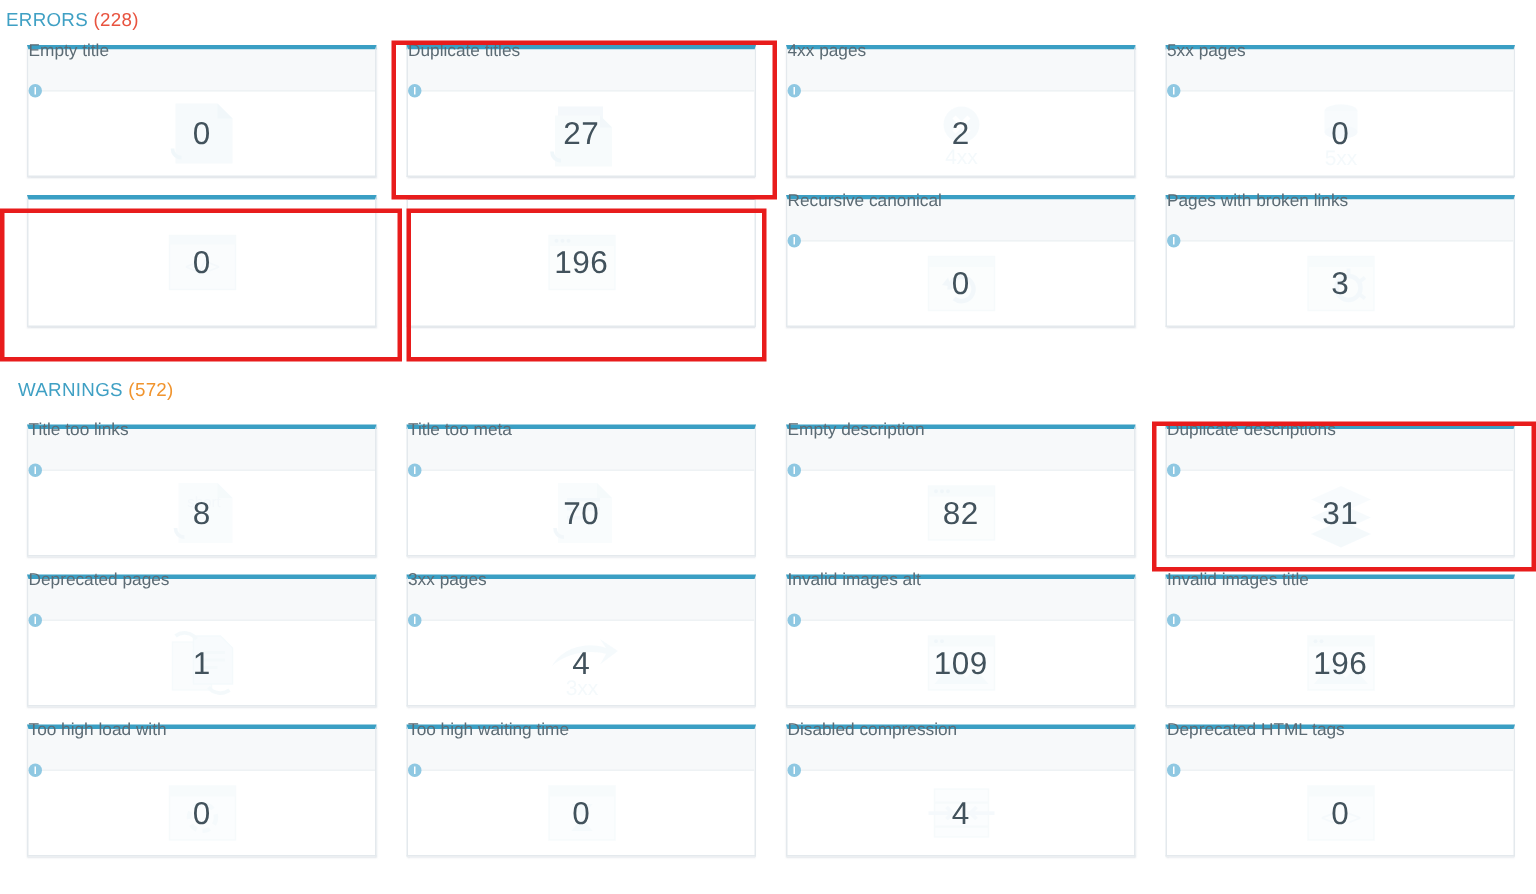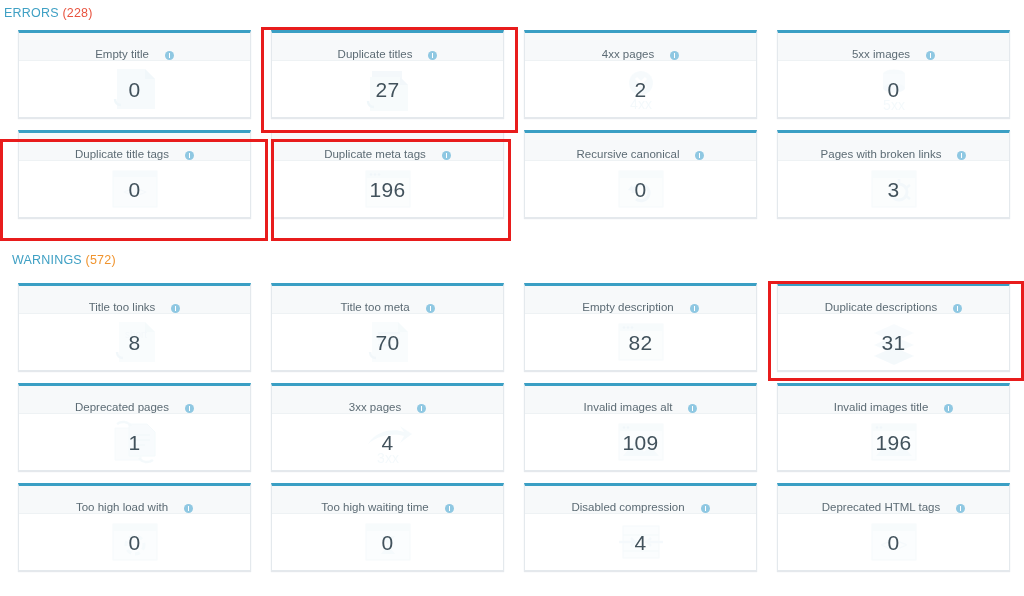--- a/index.html
+++ b/index.html
@@ -49,26 +49,27 @@
     border-top:3px solid #3a9fc4;
     box-shadow:0 1px 1px rgba(180,190,200,.35);
     display:flex;
     flex-direction:column;
   }
   .card-head{
     height:27px;
     background:#f7f9fa;
     border-bottom:1px solid #eef2f4;
     display:flex;
-    align-items:flex-end;
+    align-items:flex-start;
     justify-content:center;
     gap:16px;
     font-size:11.5px;
     color:#5c6b74;
     white-space:nowrap;
+    flex-direction:column;
   }
   .info-icon{
     display:inline-block;
     width:9px;height:9px;
     border-radius:50%;
     background:#8fc8e2;
     position:relative;
     flex:none;
     top:0px;
   }
@@ -169,56 +170,48 @@
                 <path d="M23 13l10 10M33 13l-10 10" stroke="#ffffff" stroke-width="3"></path>
                 <text x="28" y="44" font-size="14" fill="#dbecf4" text-anchor="middle">4xx</text>
               </svg></span>
             <span class="value">2</span>
           </div>
         </div>
       </div>
       <div class="cell">
         <div class="card">
           <div class="card-head">
-            <span>5xx images</span>
+            <span>5xx pages</span>
             <span class="info-icon"></span>
           </div>
           <div class="card-body">
             <span class="wm"><svg viewBox="0 0 56 48">
                 <ellipse cx="28" cy="9" rx="11" ry="4.5" fill="#e4f1f7"></ellipse>
                 <path d="M17 9v14c0 2.5 5 4.5 11 4.5s11-2 11-4.5V9" fill="#eaf5f9"></path>
                 <ellipse cx="28" cy="23" rx="11" ry="4.5" fill="#e0eef6"></ellipse>
                 <text x="28" y="45" font-size="14" fill="#dbecf4" text-anchor="middle">5xx</text>
               </svg></span>
             <span class="value">0</span>
           </div>
         </div>
       </div>
       <div class="cell">
         <div class="card">
-          <div class="card-head">
-            <span>Duplicate title tags</span>
-            <span class="info-icon"></span>
-          </div>
           <div class="card-body">
             <span class="wm"><svg viewBox="0 0 56 48">
                 <rect x="6" y="6" width="44" height="36" fill="#f0f7fa" stroke="#e0eef5"></rect>
                 <rect x="6" y="6" width="44" height="6" fill="#e3f0f6"></rect>
                 <text x="28" y="31" font-size="13" fill="#dceaf3" text-anchor="middle" font-family="monospace">&lt;/&gt;</text>
               </svg></span>
             <span class="value">0</span>
           </div>
         </div>
       </div>
       <div class="cell">
         <div class="card">
-          <div class="card-head">
-            <span>Duplicate meta tags</span>
-            <span class="info-icon"></span>
-          </div>
           <div class="card-body">
             <span class="wm"><svg viewBox="0 0 56 48">
                 <rect x="6" y="6" width="44" height="36" fill="#f3f9fb" stroke="#e2eff5"></rect>
                 <rect x="6" y="6" width="44" height="7" fill="#e6f2f8"></rect>
                 <circle cx="11" cy="9.5" r="1.3" fill="#cfe4ee"></circle>
                 <circle cx="15" cy="9.5" r="1.3" fill="#cfe4ee"></circle>
                 <circle cx="19" cy="9.5" r="1.3" fill="#cfe4ee"></circle>
               </svg></span>
             <span class="value">196</span>
           </div>

